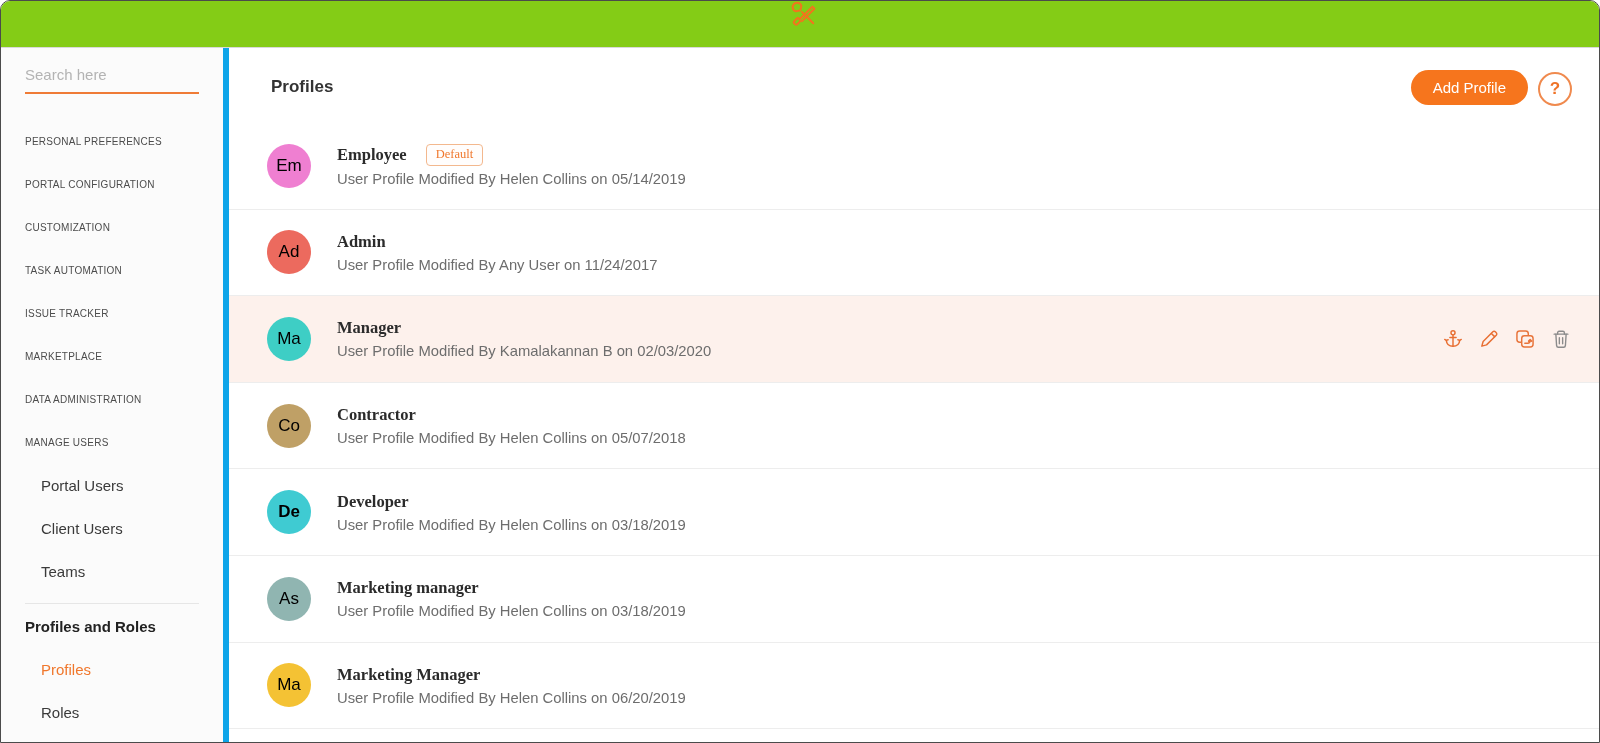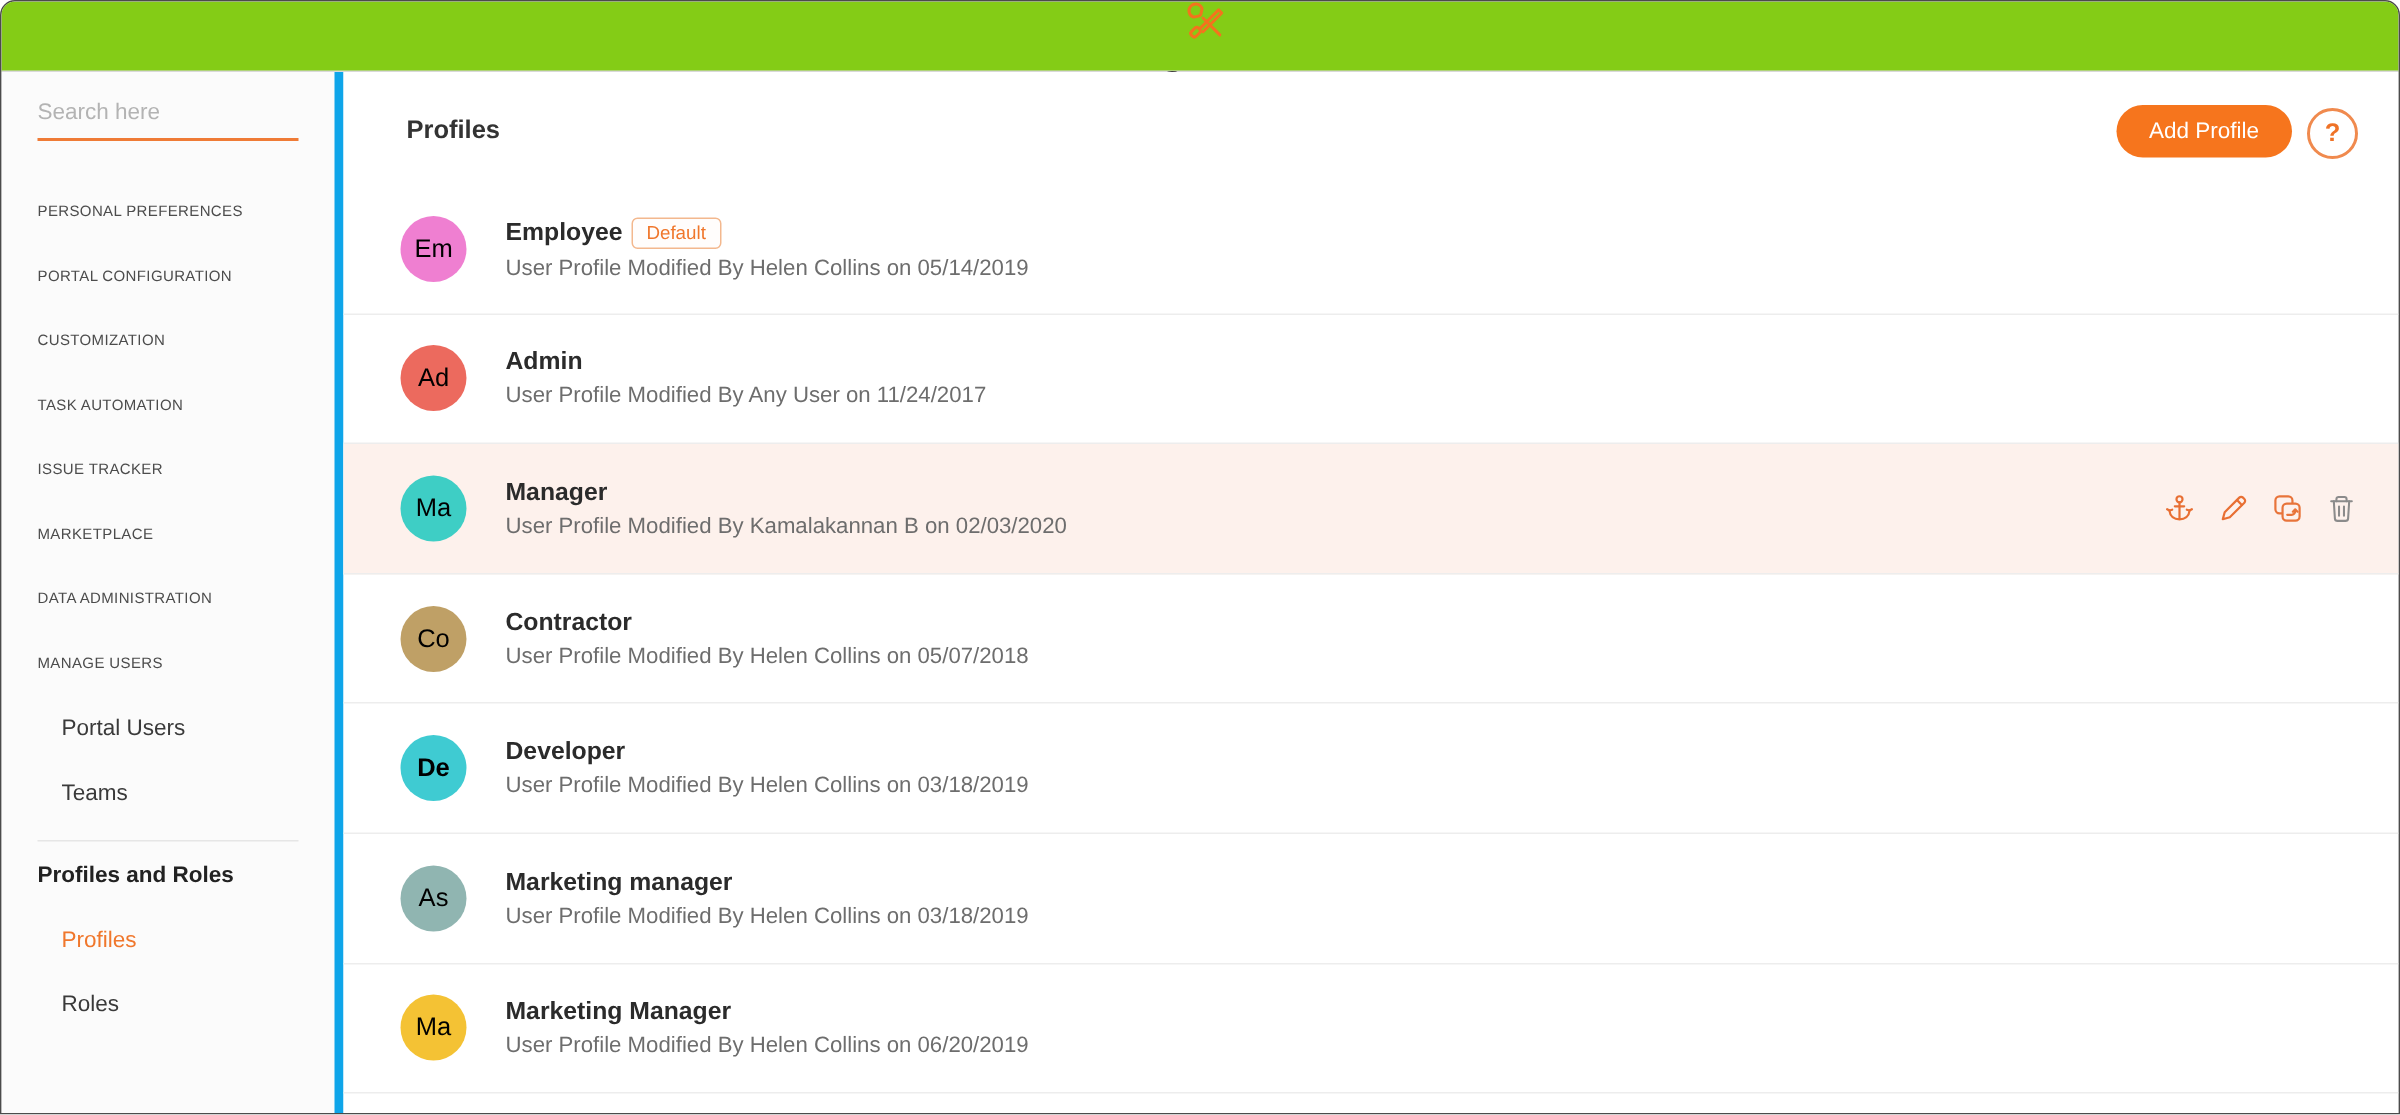--- a/index.html
+++ b/index.html
@@ -43,21 +43,21 @@
             display:flex;align-items:center;justify-content:center;cursor:pointer;
             font-family:"Liberation Sans",sans-serif;}
   .rows{position:absolute;top:75px;left:0;right:0;}
   .prow{height:86.6px;display:flex;align-items:center;padding-left:38px;
         border-bottom:1px solid #ededed;position:relative;}
   .prow.hl{background:#fdf1ec;}
   .avatar{width:44px;height:44px;border-radius:50%;flex:none;color:#000000;font-size:17px;
           display:flex;align-items:center;justify-content:center;margin-right:26px;text-align:right;}
   .ptxt{display:flex;flex-direction:column;}
   .pname{font-size:16.5px;font-weight:700;color:#2b2b2b;display:flex;align-items:center;
-         gap:6px;margin-bottom:5px;}
+         gap:19px;margin-bottom:5px;font-family:Liberation Serif, serif;}
   .badge{font-size:12.5px;font-weight:400;color:#f0772c;border:1px solid #f3b88e;
          border-radius:4px;padding:2px 9px 3px;background:#fffdfc;}
   .psub{font-size:14.8px;color:#6d6d6d;}
   .actions{position:absolute;right:27px;top:50%;transform:translateY(-50%);
            display:flex;align-items:center;gap:14px;}
   .act{width:22px;height:22px;display:flex;align-items:center;justify-content:center;
        background:none;border:none;padding:0;cursor:pointer;}
   .tooltip{position:absolute;left:1133px;top:70px;z-index:10;background:#1d1d1d;color:#fff;
            font-size:13.5px;padding:10px 13px;border-radius:4px;white-space:nowrap;}
   .tooltip::before{content:'';position:absolute;top:-7px;left:68px;width:0;height:0;
@@ -103,20 +103,21 @@
       <div class="nav">
         <div class="nav-item">PERSONAL PREFERENCES</div>
         <div class="nav-item">PORTAL CONFIGURATION</div>
         <div class="nav-item">CUSTOMIZATION</div>
         <div class="nav-item">TASK AUTOMATION</div>
         <div class="nav-item">ISSUE TRACKER</div>
         <div class="nav-item">MARKETPLACE</div>
         <div class="nav-item">DATA ADMINISTRATION</div>
         <div class="nav-item">MANAGE USERS</div>
         <div class="nav-item nav-sub">Portal Users</div>
+        <div class="nav-item nav-sub">Client Users</div>
         <div class="nav-item nav-sub">Teams</div>
         <div class="nav-divider"></div>
         <div class="nav-section">Profiles and Roles</div>
         <div class="nav-item nav-sub nav-active">Profiles</div>
         <div class="nav-item nav-sub">Roles</div>
       </div>
     </div>
 
     <div class="main">
       <div class="main-title">Profiles</div>

